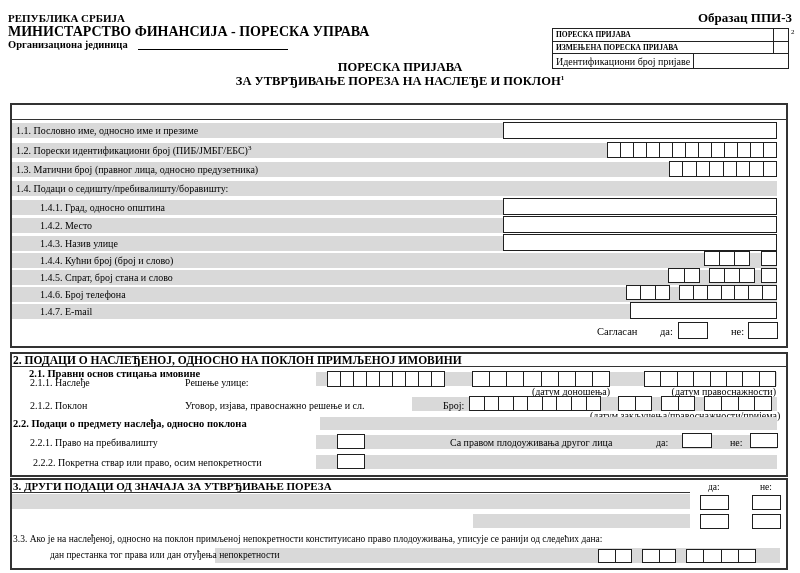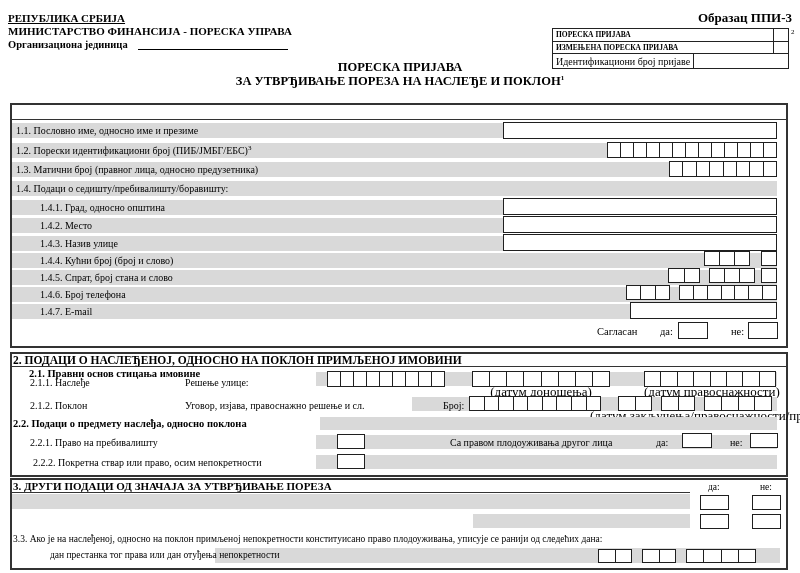--- a/index.html
+++ b/index.html
@@ -9,40 +9,40 @@
   .lbl { position:absolute; white-space:nowrap; font-size:10px; line-height:13px; }
   .sm  { font-size:9.5px; }
   .b   { font-weight:bold; }
   .strip { position:absolute; background:#d9d9d9; }
   .sec { position:absolute; border:2px solid #333; background:#fff; }
   .inputbox { position:absolute; background:#fff; border:1.4px solid #1f1f1f; }
   .comb { position:absolute; display:flex; }
   .comb .cell { flex:1 1 0; background:#fff; border:1.4px solid #1f1f1f; border-left:none; }
   .comb .cell:first-child { border-left:1.4px solid #1f1f1f; }
   .chk { position:absolute; background:#fff; border:1.4px solid #1f1f1f; }
-  .cap { position:absolute; font-size:13px; line-height:8px; text-align:center; white-space:nowrap; }
+  .cap { position:absolute; font-size:10px; line-height:8px; text-align:right; white-space:nowrap; }
   .hline { position:absolute; border-bottom:1.2px solid #333; }
   .blank { position:absolute; border-bottom:1.4px solid #000; }
   sup { font-size:7px; vertical-align:super; line-height:0; }
   .titlewrap { position:absolute; left:0; width:800px; text-align:center; font-weight:bold; }
   .hdr-table { position:absolute; left:552px; top:28px; width:237px; border:1.4px solid #222; background:#fff; }
   .hdr-row { display:flex; align-items:center; border-top:1.2px solid #222; }
   .hdr-row:first-child { border-top:none; }
   .hdr-row .t { flex:1 1 auto; padding:1px 3px; font-weight:bold; font-size:7.5px; line-height:10px; white-space:nowrap; }
   .hdr-row .t3 { font-weight:normal; font-size:10px; line-height:13px; }
   .hdr-row .c { width:15px; align-self:stretch; border-left:1.2px solid #222; background:#fff; }
   .hdr-row .c3 { width:104px; align-self:stretch; border-left:1.2px solid #222; background:#fff; }
 </style>
 </head>
 <body>
 
 <div class="page">
 
-  <div class="lbl b" style="left:8px; top:12px; font-size:11px;text-decoration:underline;">РЕПУБЛИКА СРБИЈА</div>
-  <div class="lbl b" style="left:8px; top:25px; font-size:11px;">МИНИСТАРСТВО ФИНАНСИЈА  - ПОРЕСКА УПРАВА</div>
+  <div class="lbl b" style="left:8px; top:12px; font-size:11px;">РЕПУБЛИКА СРБИЈА</div>
+  <div class="lbl b" style="left:8px; top:25px; font-size:14px;">МИНИСТАРСТВО ФИНАНСИЈА  - ПОРЕСКА УПРАВА</div>
   <div class="lbl b" style="left:8px; top:38px; font-size:10.5px;">Организациона јединица</div>
   <div class="blank" style="left:138px; top:38px; width:150px; height:12px;"></div>
 
   <div class="lbl b" style="left:698px; top:11px; font-size:13px;">Образац ППИ-3</div>
   <div class="lbl" style="left:791px; top:26px; font-size:7px;">2</div>
 
   <div class="hdr-table">
     <div class="hdr-row" style="height:12px;">
       <span class="t">ПОРЕСКА ПРИЈАВА</span>
       <span class="c"></span>

